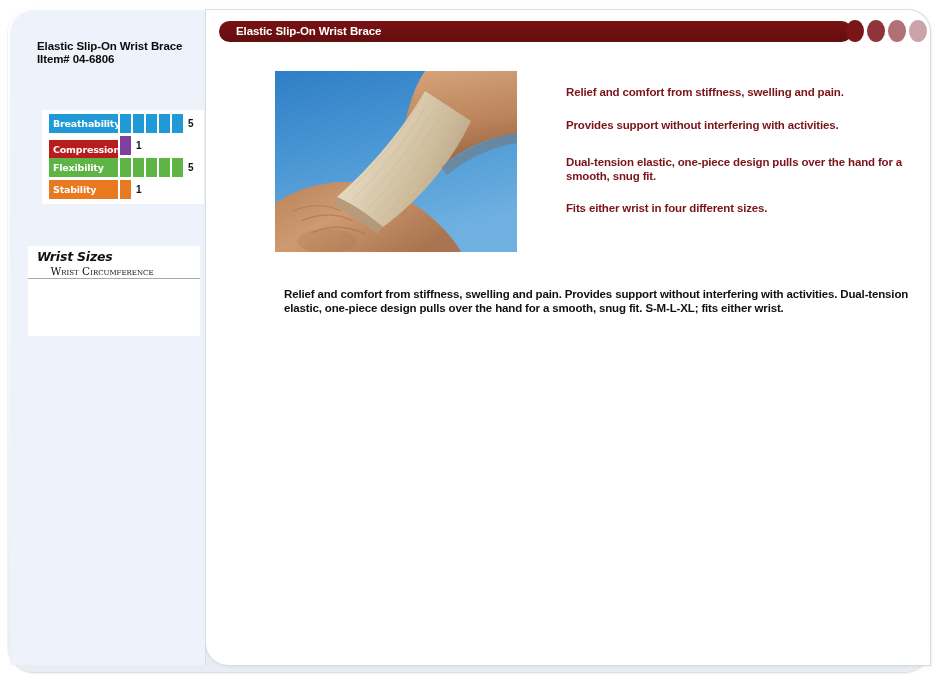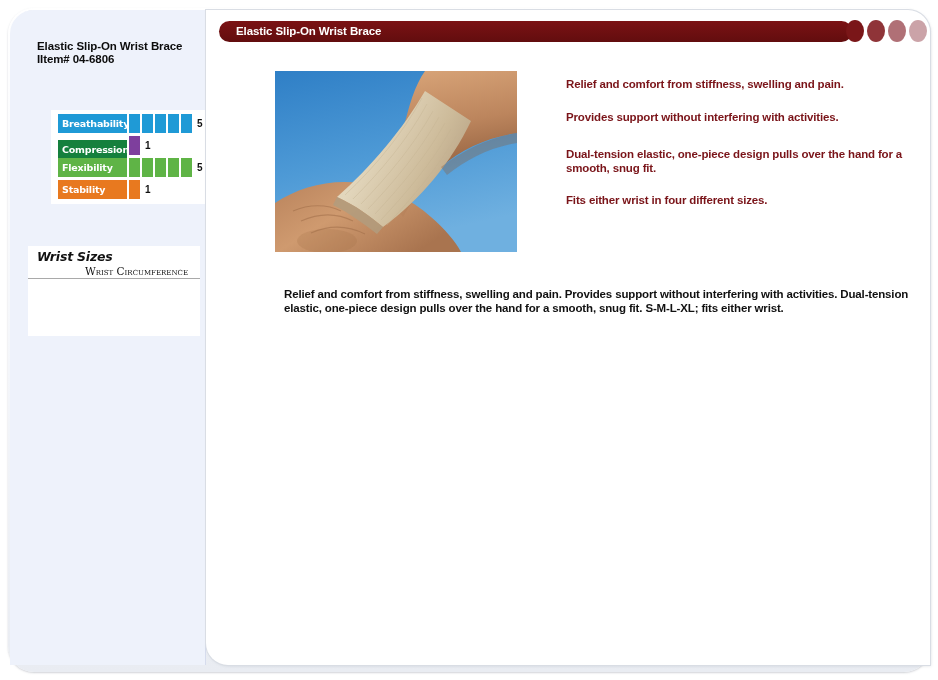--- a/index.html
+++ b/index.html
@@ -64,21 +64,21 @@
     font-weight: bold;
     color: #0c0c0c;
     line-height: 13px;
     letter-spacing: -0.1px;
   }
   .sidebar-title div { white-space: nowrap; }
 
   
   #ratings-card {
     position: absolute;
-    left: 41px;
+    left: 32px;
     top: 100px;
     width: 162px;
     height: 94px;
     background: #ffffff;
     padding: 0;
   }
   .rating-row {
     position: relative;
     height: 19px;
     margin: 3px 0 0 7px;
@@ -132,22 +132,22 @@
     font-style: italic;
     color: #111111;
     padding: 3px 8px 0 9px;
     letter-spacing: -0.2px;
   }
   .sizes-header {
     font-family: "DejaVu Serif", serif;
     font-size: 10.5px;
     color: #111111;
     font-variant: small-caps;
-    text-align: right;
-    padding-right: 12px;
+    text-align: center;
+    padding-right: 24px;
     margin-top: 1px;
     border-bottom: 1px solid #a9a9a9;
     padding-bottom: 1px;
   }
   .sizes-table {
     width: 100%;
     border-collapse: collapse;
     margin-top: 1px;
   }
   .sizes-table td {
@@ -222,21 +222,21 @@
     height: 181px;
     overflow: hidden;
     background: #3f8fd0;
   }
   #product-image svg { display: block; }
 
   
   #bullets {
     position: absolute;
     left: 360px;
-    top: 68px;
+    top: 76px;
     width: 350px;
   }
   .bullet {
     color: #7a1419;
     font-size: 11.5px;
     font-weight: bold;
     line-height: 13.5px;
     margin-bottom: 19px;
     letter-spacing: -0.15px;
   }
@@ -276,21 +276,21 @@
             <div class="rating-segs">
               <div class="rating-seg" style="background: rgb(31, 154, 214);"></div>
               <div class="rating-seg" style="background: rgb(31, 154, 214);"></div>
               <div class="rating-seg" style="background: rgb(31, 154, 214);"></div>
               <div class="rating-seg" style="background: rgb(31, 154, 214);"></div>
               <div class="rating-seg" style="background: rgb(31, 154, 214);"></div>
             </div>
             <div class="rating-num">5</div>
           </div>
           <div class="rating-row">
-            <div class="rating-label" style="background: #15803d; margin-top: 7px;">Compression</div>
+            <div class="rating-label" style="background: #b91c1c; margin-top: 7px;">Compression</div>
             <div class="rating-segs">
               <div class="rating-seg" style="background: rgb(126, 63, 157);"></div>
             </div>
             <div class="rating-num">1</div>
           </div>
           <div class="rating-row">
             <div class="rating-label" style="background: rgb(95, 180, 70);">Flexibility</div>
             <div class="rating-segs">
               <div class="rating-seg" style="background: rgb(95, 180, 70);"></div>
               <div class="rating-seg" style="background: rgb(95, 180, 70);"></div>

